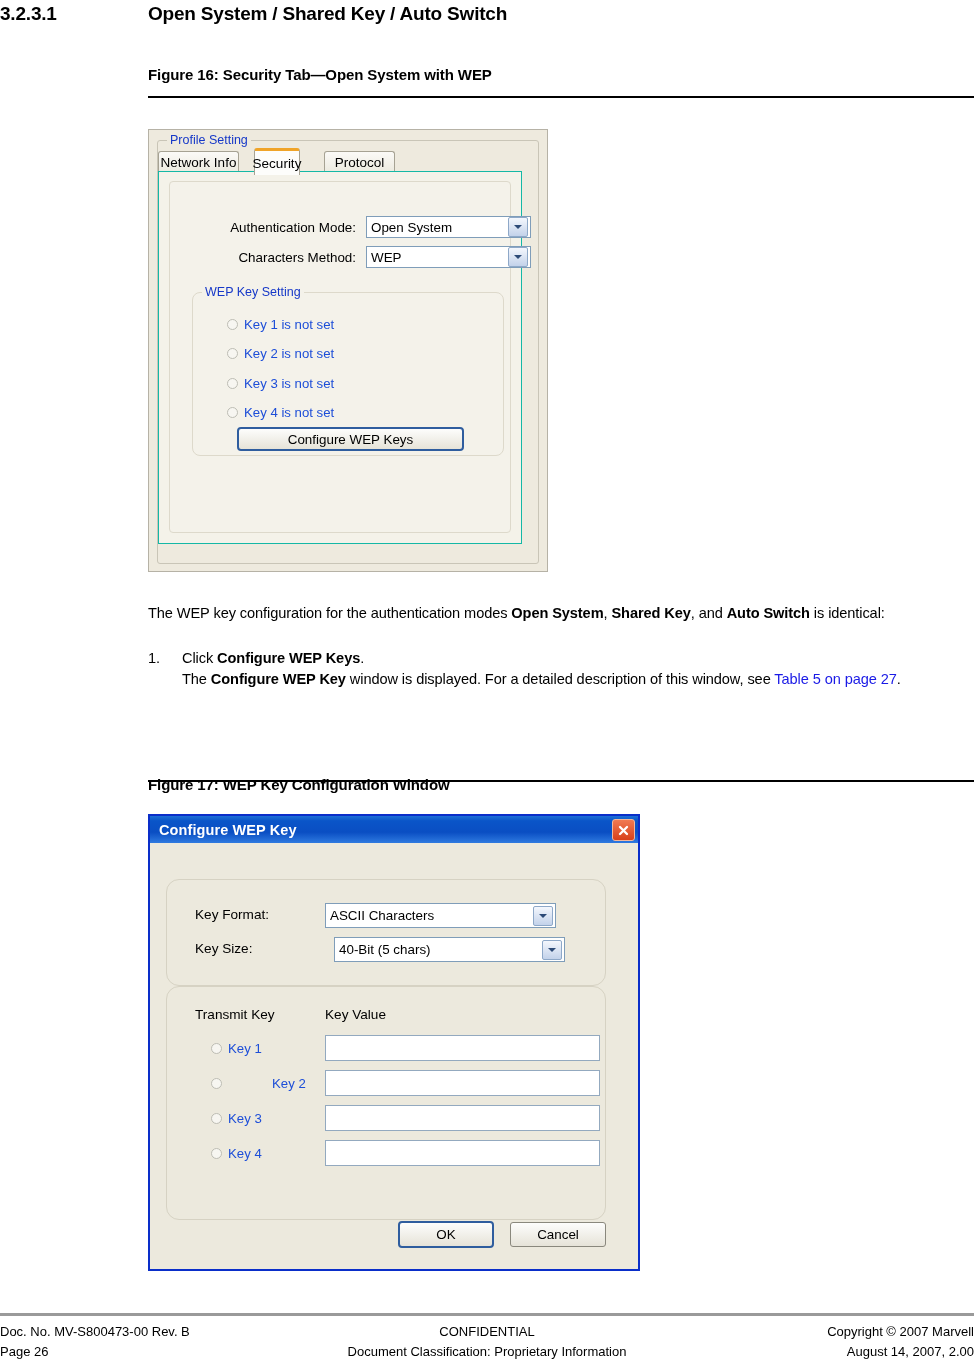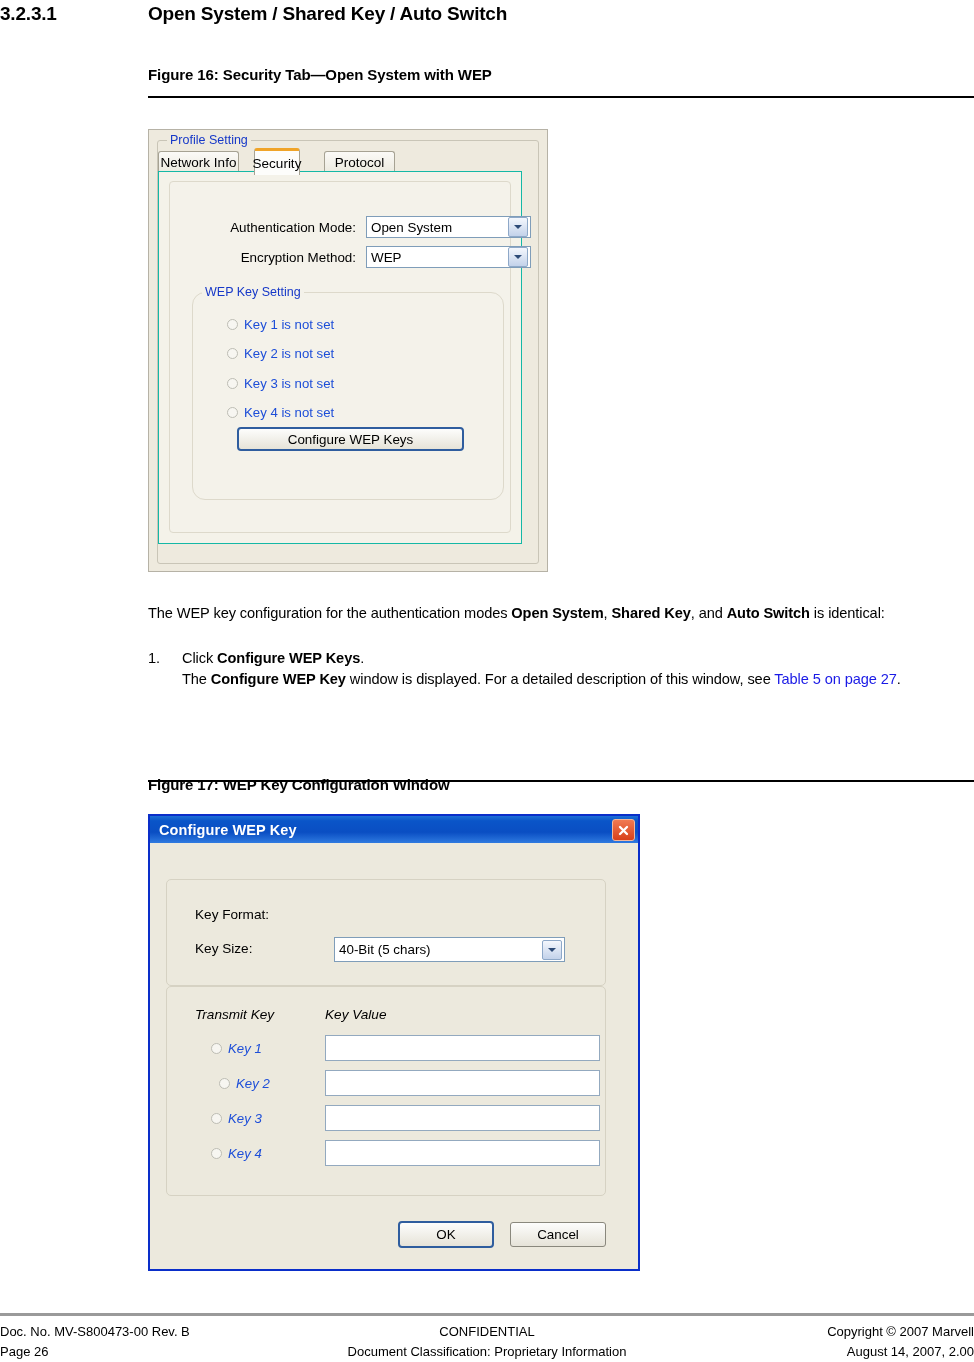--- a/index.html
+++ b/index.html
@@ -119,22 +119,22 @@
     border-radius:2px;
     display:flex; align-items:center; justify-content:center;
   }
   .chev{
     width:0;height:0;
     border-left:4px solid transparent;border-right:4px solid transparent;
     border-top:4px solid #2d4a77;
   }
 
   .grp-wep{
-    position:absolute; left:22px; top:110px; width:312px; height:208px;
-    border:1px solid #ddd9cb; border-radius:13px; box-sizing:border-box;
+    position:absolute; left:22px; top:110px; width:312px; height:164px;
+    border:1px solid #ddd9cb; border-radius:8px; box-sizing:border-box;
   }
   .grp-wep > .grp-legend{left:9px; top:-7px; background:#f4f2ea;}
 
   .radio-row{position:absolute; display:flex; align-items:center;}
   .radio{
     width:11px;height:11px;border-radius:50%;
     border:1px solid #bdbdb4; background:#f7f6f1;
     box-sizing:border-box; margin-right:6px; flex:none;
   }
   .radio-row .rtxt{font-size:13.2px; color:#1d4ed8; white-space:nowrap;}
@@ -174,24 +174,24 @@
     border:1px solid #f3b79c; border-radius:3px;
     display:flex;align-items:center;justify-content:center;
   }
   .closebtn svg{display:block;}
   .dlgbody{
     position:absolute; left:0; top:27px; right:0; bottom:0;
     background:#ece9dd;
   }
   .sub-panel{
     position:absolute; left:16px; width:440px;
-    border:1px solid #d6d2c3; border-radius:5px; box-sizing:border-box;
+    border:1px solid #d6d2c3; border-radius:13px; box-sizing:border-box;
   }
   .p-top{top:36px; height:107px;}
-  .p-bot{top:143px; height:210px;font-style:italic;}
+  .p-bot{top:143px; height:234px;}
   .field-lbl{position:absolute; font-size:13.6px; color:#000; white-space:nowrap;}
   .hdr-lbl{position:absolute; font-size:13.6px; color:#000; white-space:nowrap;}
   .txtbox{
     position:absolute; height:26px; background:#fff;
     border:1px solid #93a9bf; box-sizing:border-box;
   }
 </style>
 </head>
 <body>
 
@@ -227,21 +227,21 @@
       <div class="inner-panel">
 
         <div class="lbl" style="left:22px;top:38px;width:164px;">Authentication Mode:</div>
         <div class="combo" style="left:196px;top:34px;width:165px;">
           <span class="cval">Open System</span>
           <span class="cbtn">
               <i class="chev"></i>
             </span>
         </div>
 
-        <div class="lbl" style="left:22px;top:68px;width:164px;">Encryption Method:</div>
+        <div class="lbl" style="left:22px;top:68px;width:164px;">Characters Method:</div>
         <div class="combo" style="left:196px;top:64px;width:165px;">
           <span class="cval">WEP</span>
           <span class="cbtn">
               <i class="chev"></i>
             </span>
         </div>
 
         <div class="grp-wep">
           <span class="grp-legend">WEP Key Setting</span>
         </div>
@@ -294,41 +294,47 @@
         <svg width="13" height="13" viewBox="0 0 13 13" aria-hidden="true">
           <path d="M3 3 L10 10 M10 3 L3 10" stroke="#ffffff" stroke-width="2.3" stroke-linecap="round"></path>
         </svg>
       </span>
     </div>
 
     <div class="dlgbody">
 
       <div class="sub-panel p-top">
         <div class="field-lbl" style="left:28px;top:27px;">Key Format:</div>
+        <div class="combo" style="left:158px;top:23px;width:231px;height:25px;">
+          <span class="cval">ASCII Characters</span>
+          <span class="cbtn">
+              <i class="chev"></i>
+            </span>
+        </div>
 
         <div class="field-lbl" style="left:28px;top:61px;">Key Size:</div>
         <div class="combo" style="left:158px;top:57px;width:231px;height:25px;margin-left:9px;">
           <span class="cval">40-Bit (5 chars)</span>
           <span class="cbtn">
               <i class="chev"></i>
             </span>
         </div>
       </div>
 
       <div class="sub-panel p-bot">
         <div class="hdr-lbl" style="left:28px;top:20px;">Transmit Key</div>
         <div class="hdr-lbl" style="left:158px;top:20px;">Key Value</div>
 
         <div class="radio-row" style="left:44px;top:54px;">
           <span class="radio"></span>
           <span class="rtxt">Key 1</span>
         </div>
         <div class="txtbox" style="left:158px;top:48px;width:275px;"></div>
 
-        <div class="radio-row" style="left:52px;top:89px;">
+        <div class="radio-row" style="left:44px;top:89px;gap:44px;">
           <span class="radio"></span>
           <span class="rtxt">Key 2</span>
         </div>
         <div class="txtbox" style="left:158px;top:83px;width:275px;"></div>
 
         <div class="radio-row" style="left:44px;top:124px;">
           <span class="radio"></span>
           <span class="rtxt">Key 3</span>
         </div>
         <div class="txtbox" style="left:158px;top:118px;width:275px;"></div>

